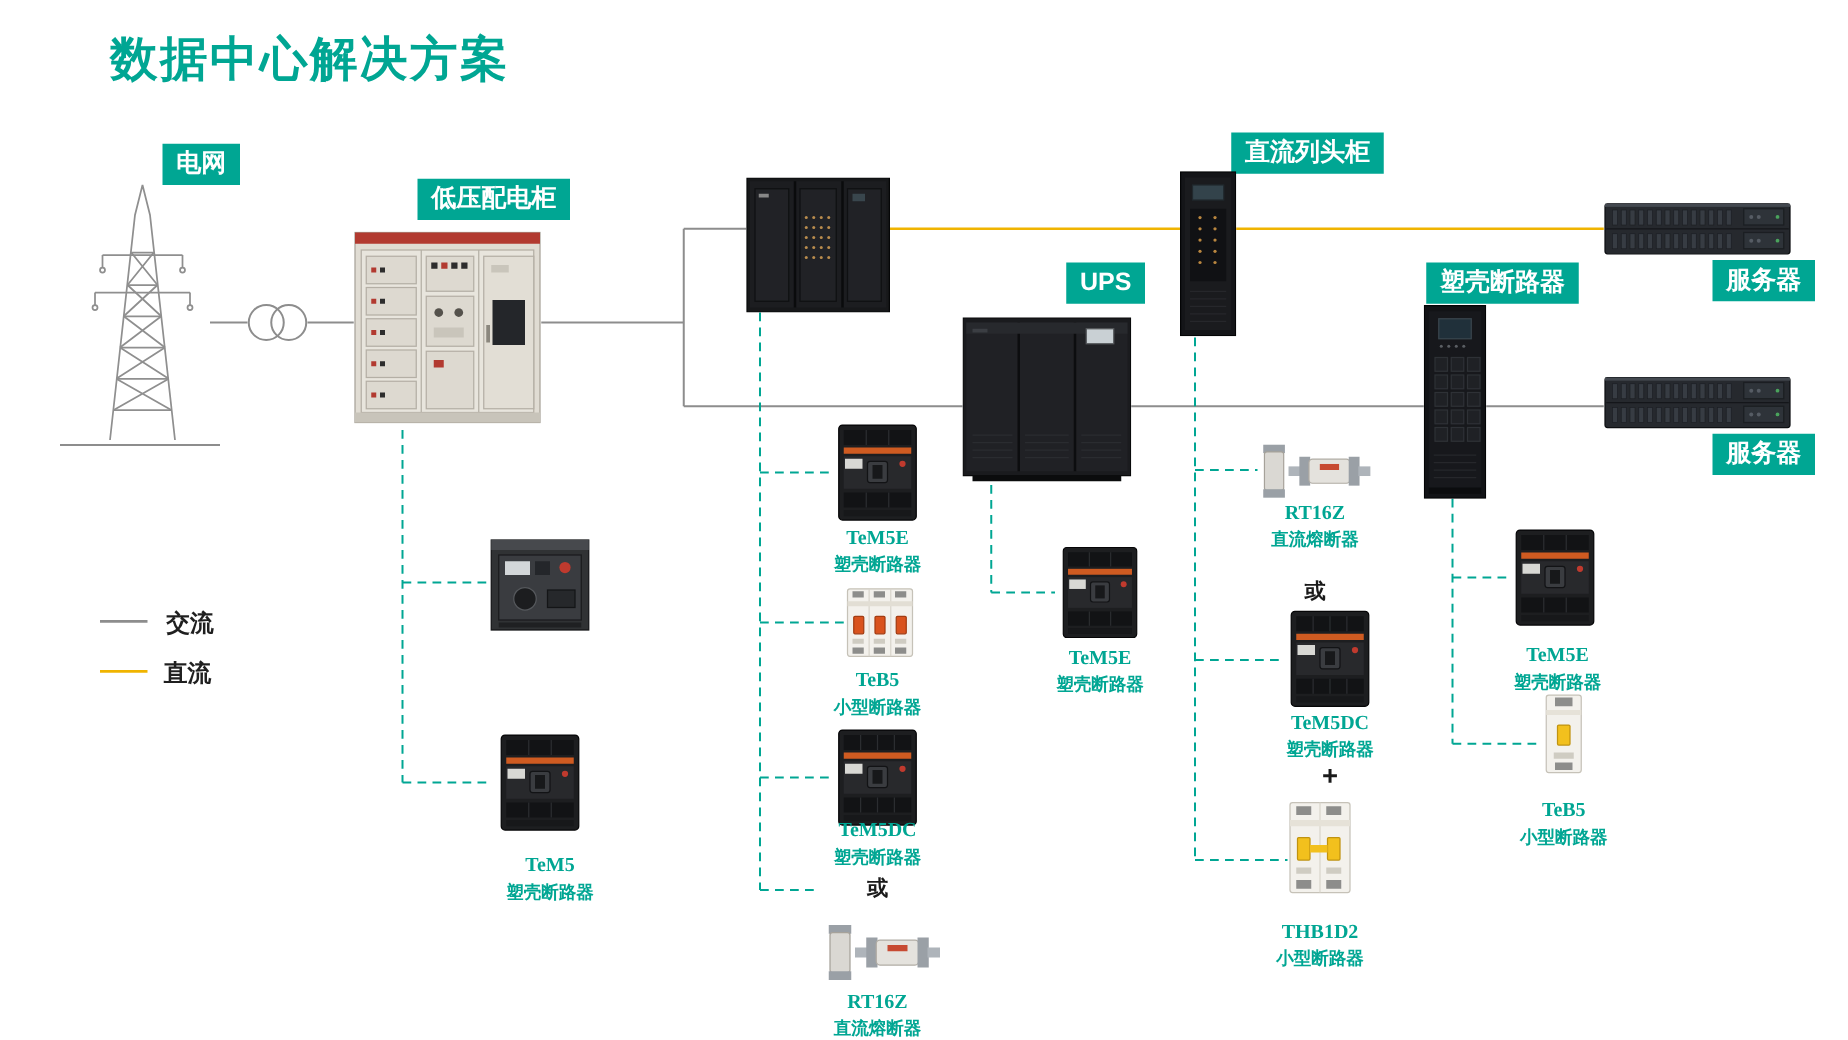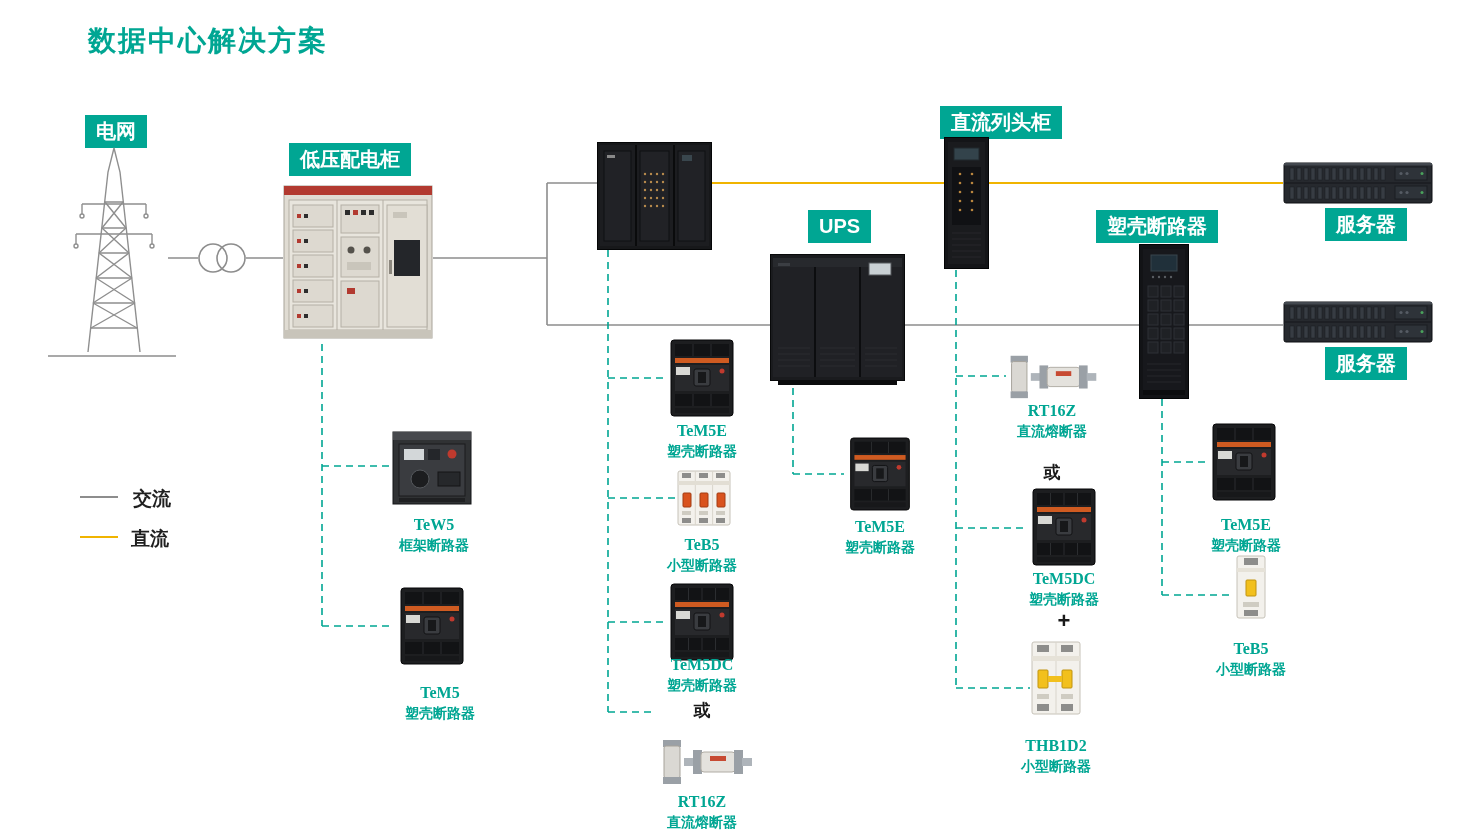--- a/index.html
+++ b/index.html
@@ -1,19 +1,19 @@
 <!DOCTYPE html>
 <html><head>
 <meta charset="utf-8">
 <style>
   html,body{margin:0;padding:0;background:#ffffff;}
   body{font-family:"Liberation Sans","DejaVu Sans",sans-serif;}
   .canvas{position:relative;width:1478px;height:832px;background:#fff;overflow:hidden;}
-  .title{position:absolute;left:88px;top:22px;font-size:28px;font-weight:800;color:#00A693;letter-spacing:2px;}
-  .tag{position:absolute;background:#00A693;color:#fff;font-weight:700;font-size:20px;padding:4px 11px;white-space:nowrap;line-height:1.25;}
+  .title{position:absolute;left:88px;top:22px;font-size:38px;font-weight:800;color:#00A693;letter-spacing:2px;}
+  .tag{position:absolute;background:#00A693;color:#fff;font-weight:700;font-size:20px;padding:4px 11px;white-space:nowrap;line-height:1.25;margin-left:45px;}
   .legend-label{position:absolute;font-size:19px;color:#1f1f1f;font-weight:700;}
   .caption{position:absolute;width:160px;text-align:center;color:#00A693;font-weight:700;line-height:1.35;}
   .caption .pname{font-size:16px;font-family:Liberation Serif, serif;}
   .caption .ptype{font-size:14px;}
   .op{position:absolute;width:160px;text-align:center;color:#1a1a1a;font-weight:700;font-size:17px;}
   .op.plus{font-size:22px;}
   svg.eq{position:absolute;}
   #lines{position:absolute;left:0;top:0;}
 </style>
 </head>
@@ -429,24 +429,20 @@
   <svg class="eq" style="left:1030px;top:640px" width="52" height="76">
       <use href="#sym-mcb2"></use>
     </svg>
   <svg class="eq" style="left:1206px;top:422px" width="76" height="80">
       <use href="#sym-mccb"></use>
     </svg>
   <svg class="eq" style="left:1234px;top:554px" width="34" height="66">
       <use href="#sym-mcb1"></use>
     </svg>
 
-  <div class="caption" style="left:354px;top:514px">
-    <div class="pname">TeW5</div>
-    <div class="ptype">框架断路器</div>
-  </div>
   <div class="caption" style="left:360px;top:682px">
     <div class="pname">TeM5</div>
     <div class="ptype">塑壳断路器</div>
   </div>
   <div class="caption" style="left:622px;top:420px">
     <div class="pname">TeM5E</div>
     <div class="ptype">塑壳断路器</div>
   </div>
   <div class="caption" style="left:622px;top:534px">
     <div class="pname">TeB5</div>

